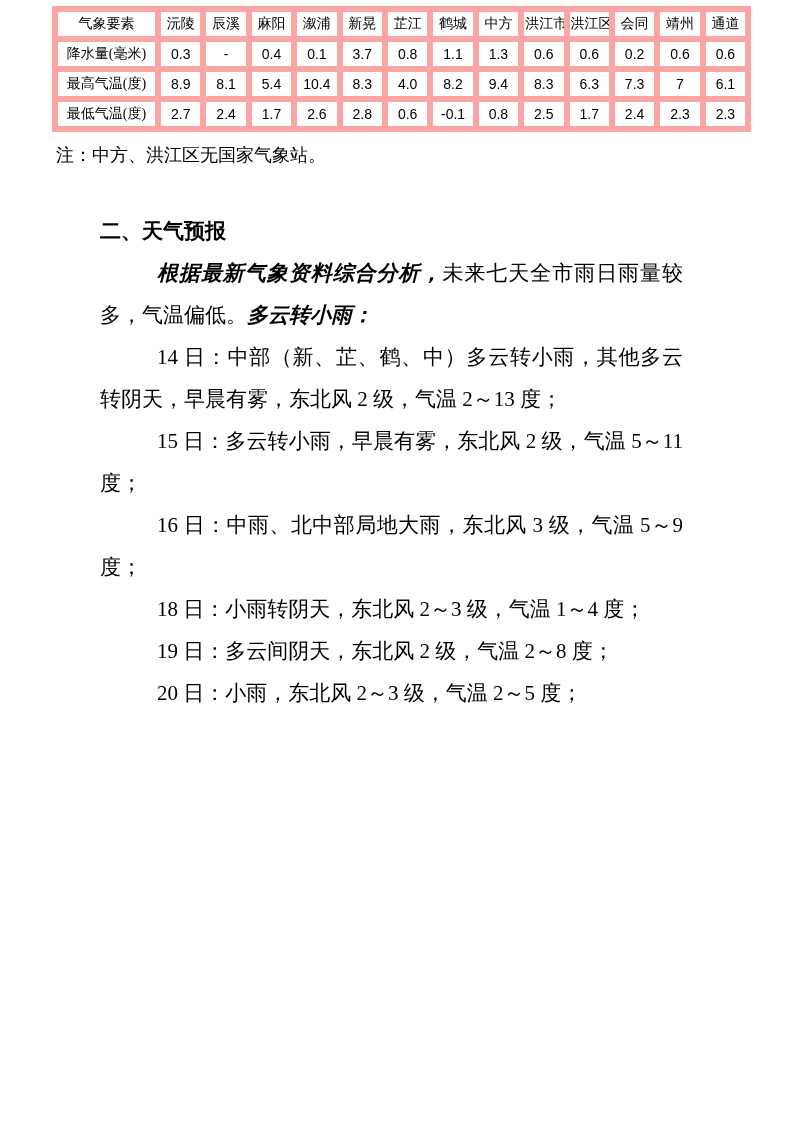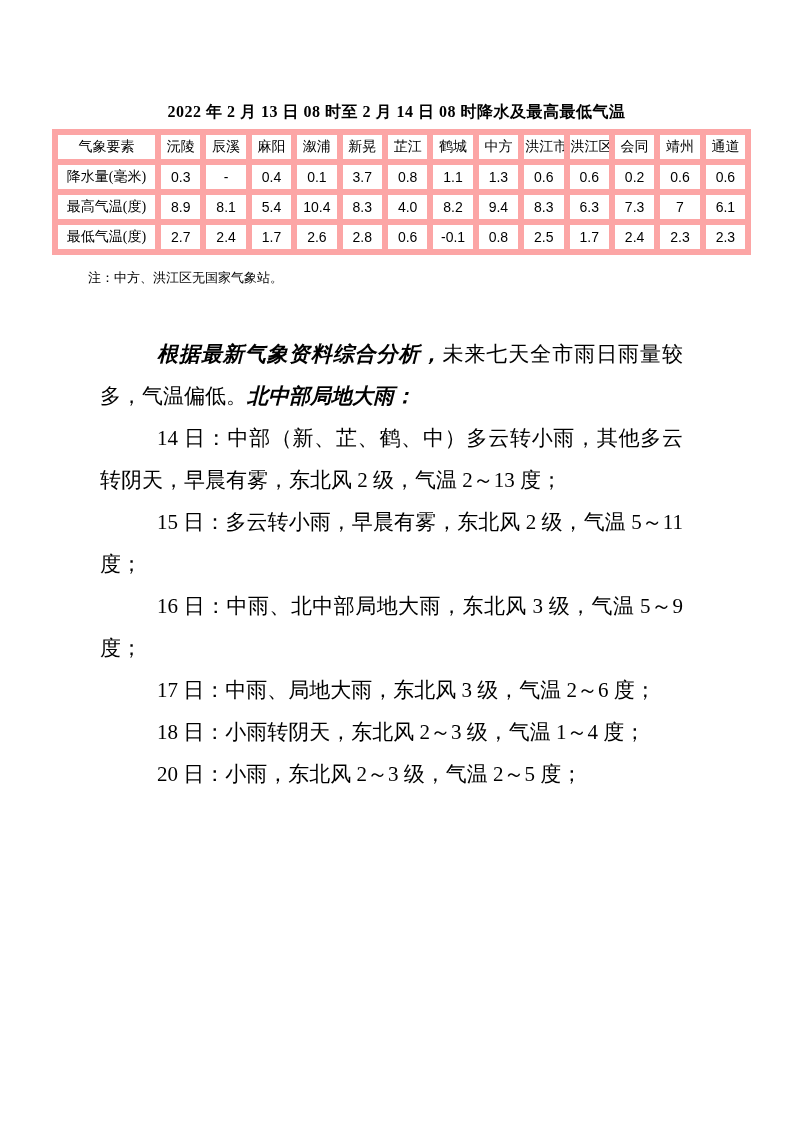--- a/index.html
+++ b/index.html
@@ -43,22 +43,22 @@
   }
   table.weather .label-cell {
     font-family: "Liberation Serif", "DejaVu Serif", serif;
     font-size: 14px;
   }
   table.weather .num-cell {
     font-family: "Liberation Sans", "DejaVu Sans", sans-serif;
     font-size: 14px;
   }
   .note {
-    margin: 14px 0 0 88px;
-    font-size: 13px;
+    margin: 14px 0 0 56px;
+    font-size: 18px;
     line-height: 18px;
   }
   .content {
     margin-top: 46px;
     margin-left: 100px;
     width: 583px;
     font-size: 21px;
     line-height: 42px;
     text-align: justify;
   }
@@ -68,21 +68,20 @@
     font-weight: bold;
   }
   .content p { margin: 0; text-indent: 57px; }
   .b { font-weight: bold; font-style: italic; }
 </style>
 </head>
 <body>
 
 <div class="page">
 
-  <div class="doc-title">2022 年 2 月 13 日 08 时至 2 月 14 日 08 时降水及最高最低气温</div>
 
   <table class="weather">
     <colgroup id="colgroup">
         <col style="width: 103px;">
         <col style="width: 45.4px;">
         <col style="width: 45.4px;">
         <col style="width: 45.4px;">
         <col style="width: 45.4px;">
         <col style="width: 45.4px;">
         <col style="width: 45.4px;">
@@ -160,26 +159,27 @@
           <td class="num-cell">2.4</td>
           <td class="num-cell">2.3</td>
           <td class="num-cell">2.3</td>
         </tr>
       </tbody>
   </table>
 
   <div class="note">注：中方、洪江区无国家气象站。</div>
 
   <div class="content">
+    <div class="section-heading">二、天气预报</div>
 
-    <p><span class="b">根据最新气象资料综合分析，</span><span>未来七天全市雨日雨量较多，气温偏低。</span><span class="b">北中部局地大雨：</span></p>
+    <p><span class="b">根据最新气象资料综合分析，</span><span>未来七天全市雨日雨量较多，气温偏低。</span><span class="b">多云转小雨：</span></p>
 
     <div id="days">
         <p>14 日：中部（新、芷、鹤、中）多云转小雨，其他多云转阴天，早晨有雾，东北风 2 级，气温 2～13 度；</p>
         <p>15 日：多云转小雨，早晨有雾，东北风 2 级，气温 5～11 度；</p>
         <p>16 日：中雨、北中部局地大雨，东北风 3 级，气温 5～9 度；</p>
-        <p>17 日：中雨、局地大雨，东北风 3 级，气温 2～6 度；</p>
         <p>18 日：小雨转阴天，东北风 2～3 级，气温 1～4 度；</p>
+        <p>19 日：多云间阴天，东北风 2 级，气温 2～8 度；</p>
         <p>20 日：小雨，东北风 2～3 级，气温 2～5 度；</p>
       </div>
   </div>
 
 </div>
 
 </body></html>

